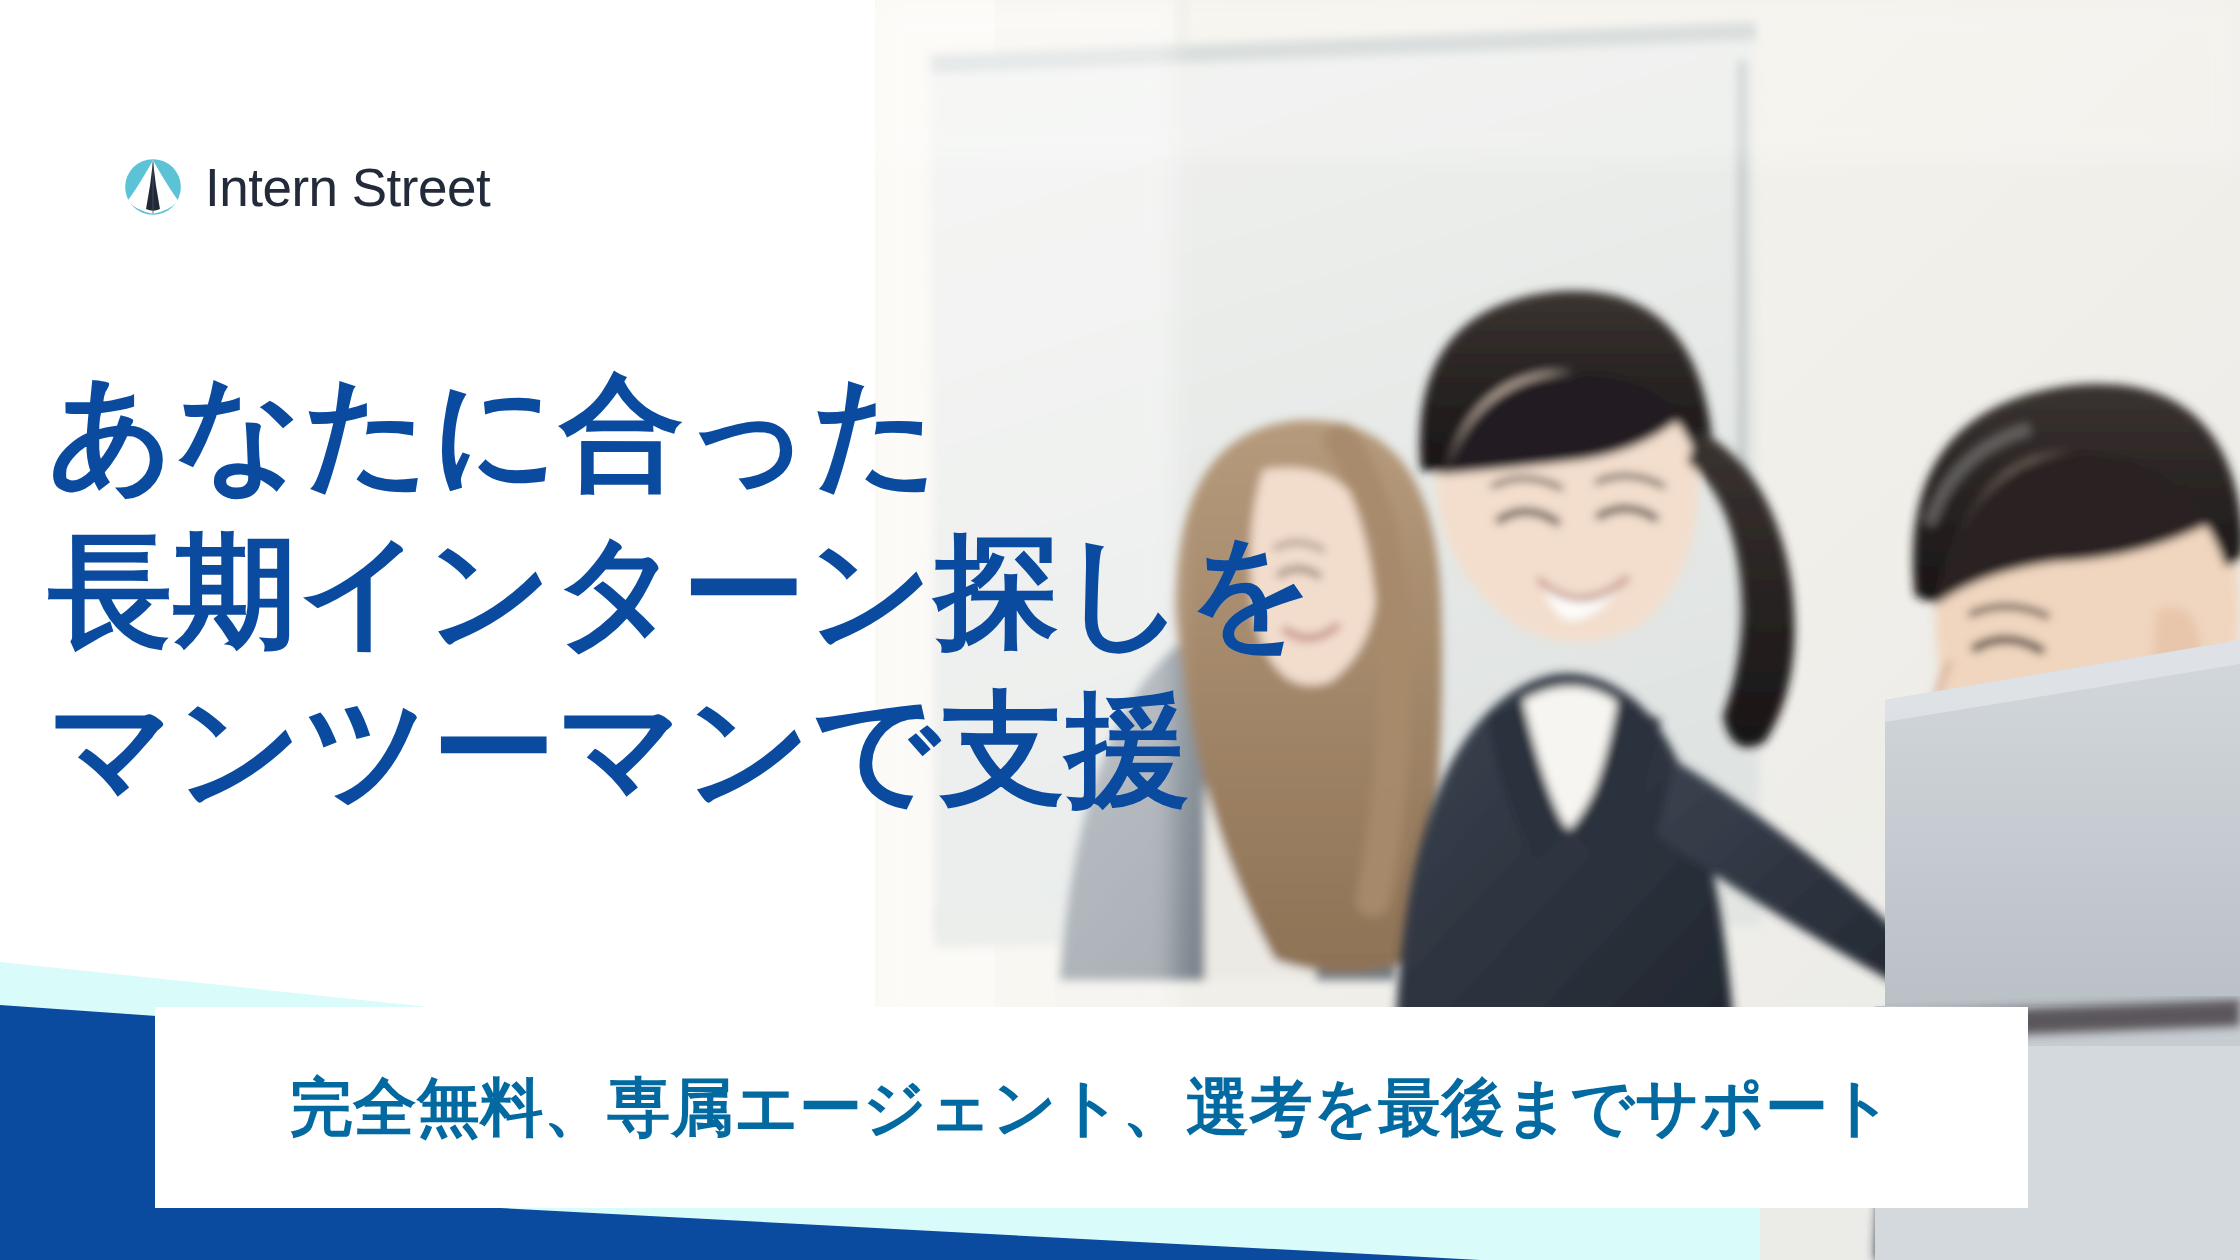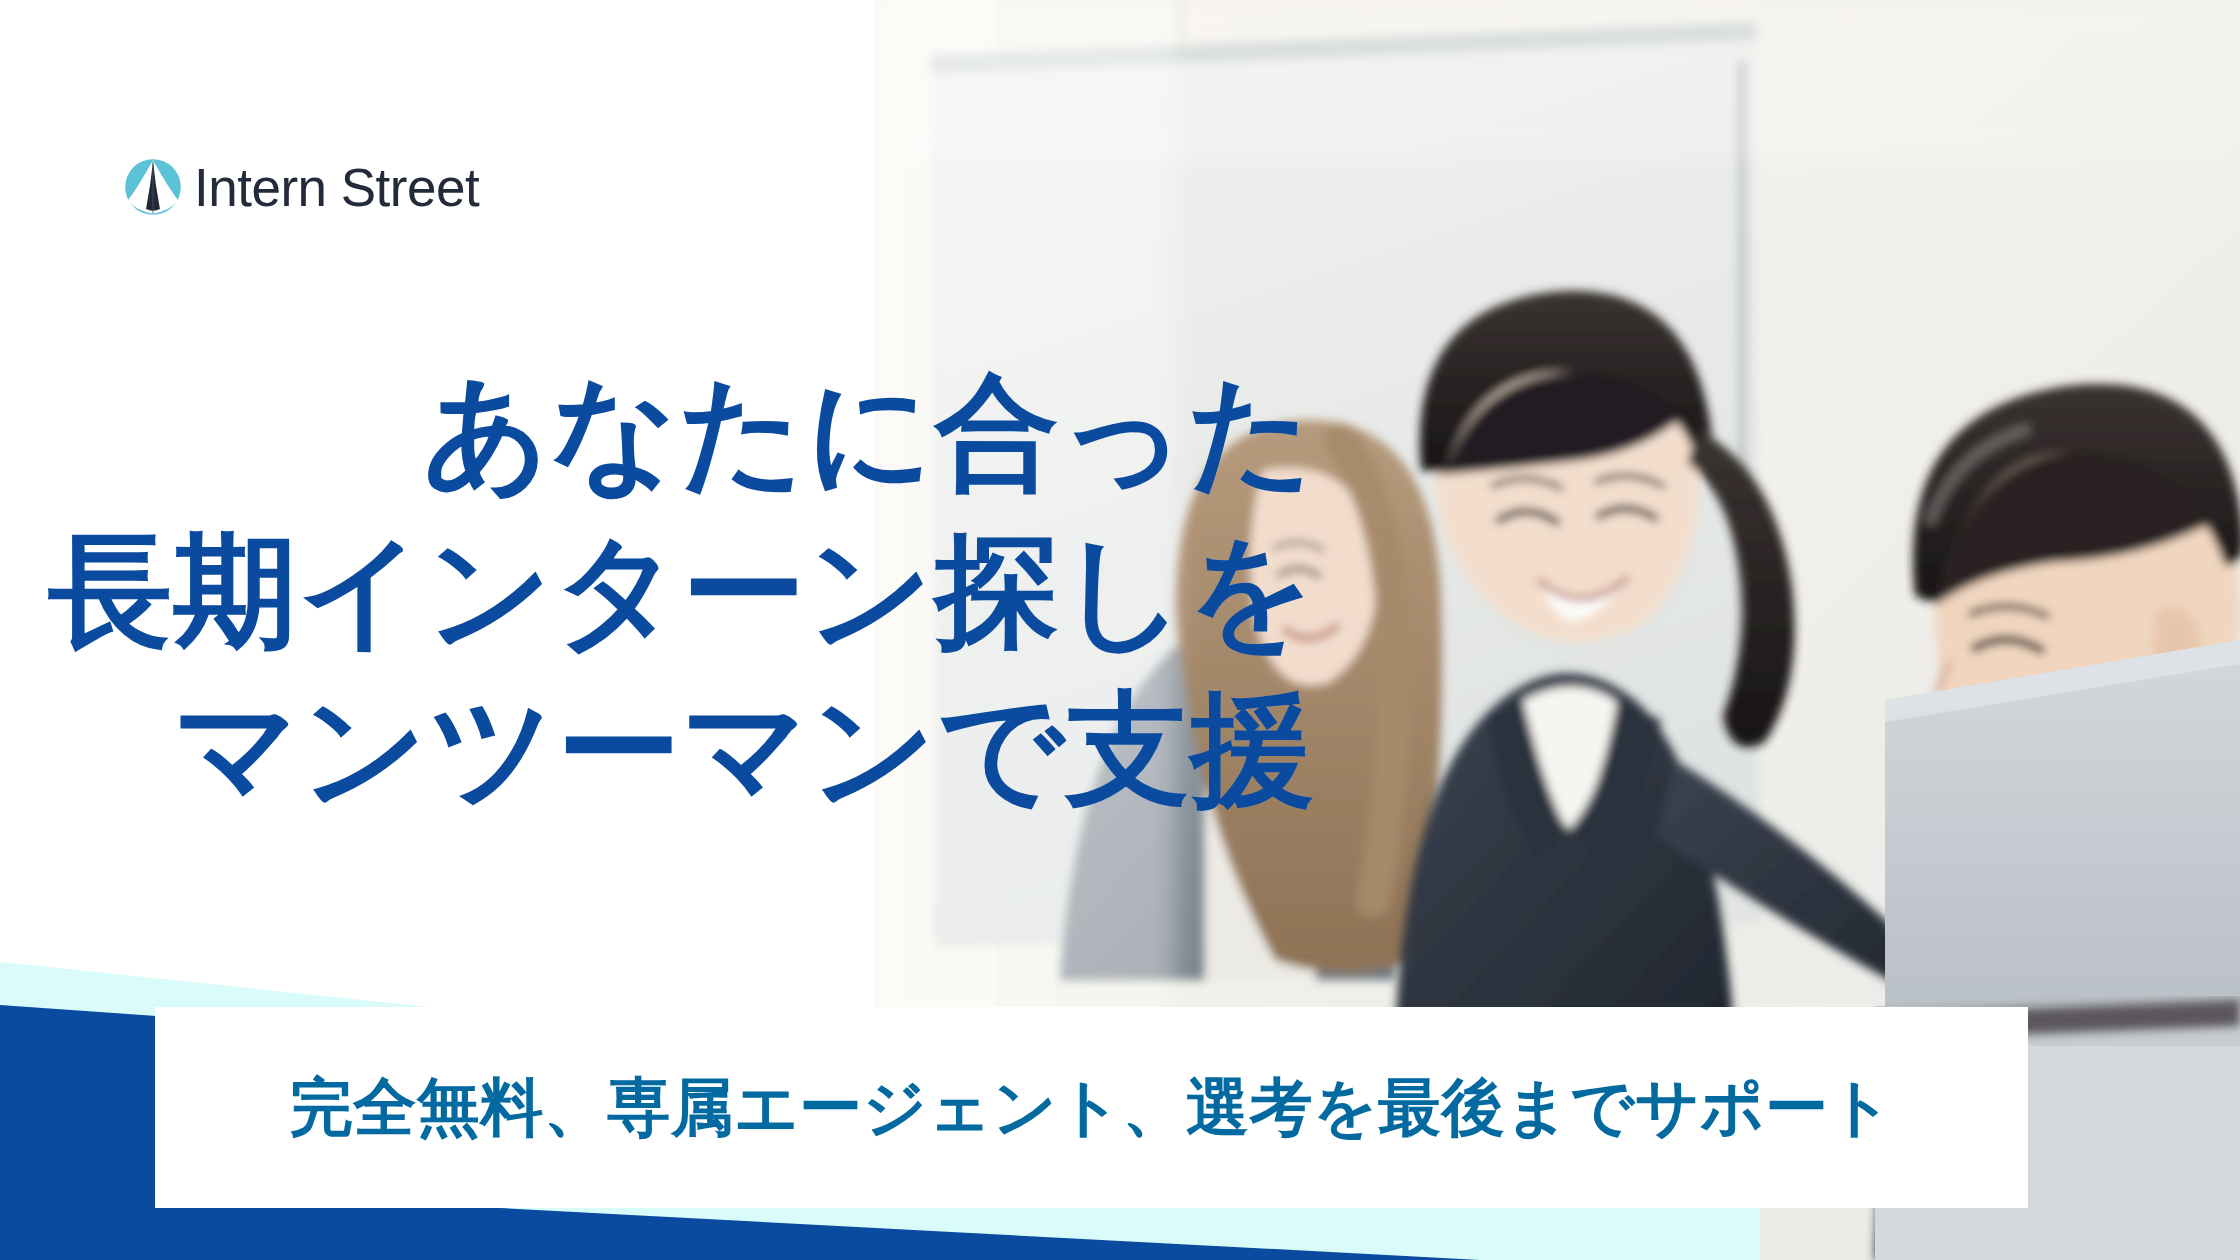--- a/index.html
+++ b/index.html
@@ -77,21 +77,21 @@
     line-height: 1;
   }
 
   
   .logo {
     position: absolute;
     left: 124px;
     top: 158px;
     display: flex;
     align-items: center;
-    gap: 12px;
+    gap: 23px;
     z-index: 8;
   }
   .logo-mark {
     width: 58px;
     height: 58px;
     flex: none;
   }
   .logo-word {
     font-size: 53px;
     font-weight: 400;
@@ -108,21 +108,21 @@
     top: 353px;
     z-index: 7;
     color: #0A4BA0;
     font-weight: bold;
     font-size: 124px;
     line-height: 1.28;
     letter-spacing: 1px;
     white-space: nowrap;
     text-shadow: 0 0 1px rgba(255,255,255,0.25);
   }
-  .headline .line { display: block; text-align: right; }
+  .headline .line { display: block; }
 </style>
 </head>
 <body>
 
 <div class="banner">
 
   <div class="photo" aria-label="Three people in business suits reviewing work together in a bright office with a whiteboard and a laptop">
     <svg viewBox="0 0 1365 1260" preserveAspectRatio="xMidYMid slice">
       <defs>
         <linearGradient id="wallG" x1="0" y1="0" x2="1" y2="1">

